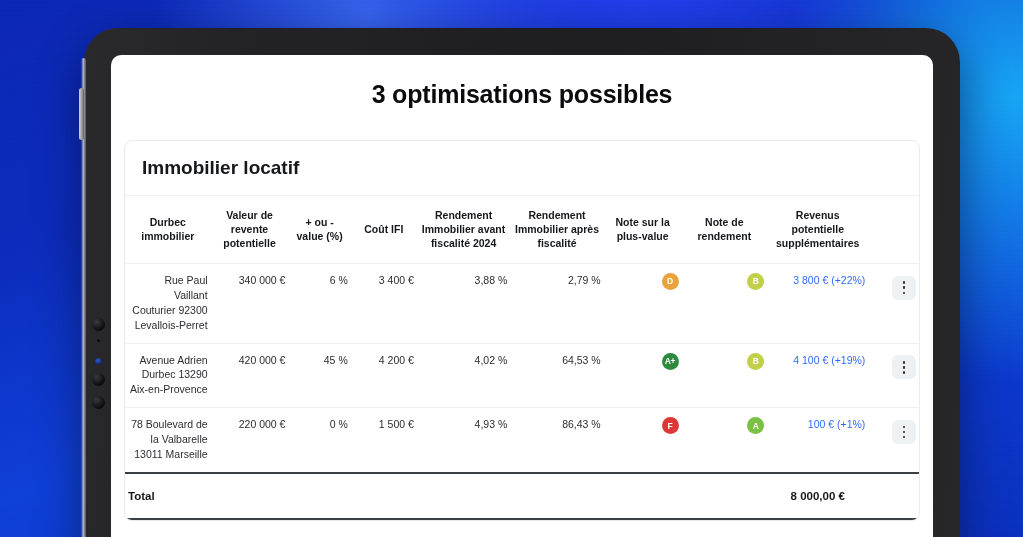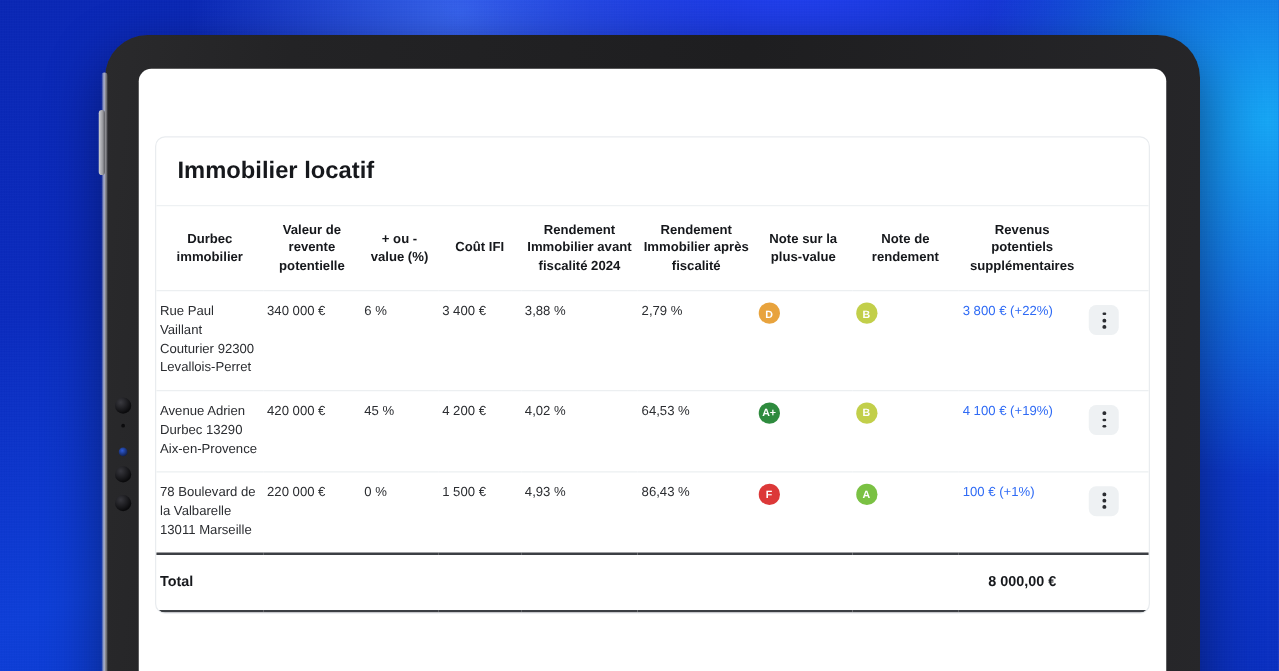--- a/index.html
+++ b/index.html
@@ -130,21 +130,21 @@
     color: #16181c;
     text-align: center;
     vertical-align: middle;
     padding: 12px 3px;
     line-height: 1.38;
     border-bottom: 1px solid #eceff1;
   }
   #asset-table tbody td {
     font-size: 10.5px;
     color: #2b2d31;
-    text-align: left;
+    text-align: right;
     vertical-align: top;
     padding: 9px 3px 10px 3px;
     line-height: 1.42;
     border-bottom: 1px solid #eceff1;
   }
   
   #asset-table tbody td.mid { vertical-align: top; }
 
   
   .col-asset   { width: 11.0%; }
@@ -215,20 +215,21 @@
   <div class="side-btn" id="volume-button"></div>
   <div class="sensor" id="front-camera"></div>
   <div class="sensor" id="mic-dot"></div>
   <div class="sensor" id="ambient-sensor"></div>
   <div class="sensor" id="speaker-dot-1"></div>
   <div class="sensor" id="speaker-dot-2"></div>
 
   <div id="screen">
 
     <h1 id="page-title">
+      <span class="line">3 optimisations possibles</span>
     </h1>
 
     <div id="card">
 
       <div id="card-header">
         <div id="card-title">Immobilier locatif</div>
       </div>
 
       <table id="asset-table">
         <colgroup>
@@ -246,21 +247,21 @@
         <thead>
           <tr>
             <th>Durbec immobilier</th>
             <th>Valeur de revente potentielle</th>
             <th>+ ou - value (%)</th>
             <th>Coût IFI</th>
             <th>Rendement Immobilier avant fiscalité 2024</th>
             <th>Rendement Immobilier après fiscalité</th>
             <th>Note sur la plus-value</th>
             <th>Note de rendement</th>
-            <th>Revenus potentiels supplémentaires</th>
+            <th>Revenus potentielle supplémentaires</th>
             <th></th>
           </tr>
         </thead>
         <tbody id="table-body">
             <tr>
               <td class="asset-name">Rue Paul Vaillant Couturier 92300 Levallois-Perret</td>
               <td class="mid">340 000 €</td>
               <td class="mid">6 %</td>
               <td class="mid">3 400 €</td>
               <td class="mid">3,88 %</td>

